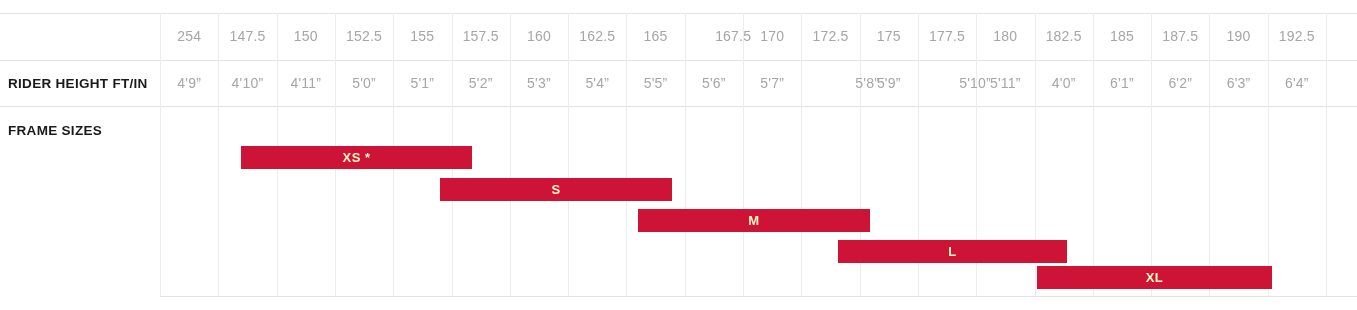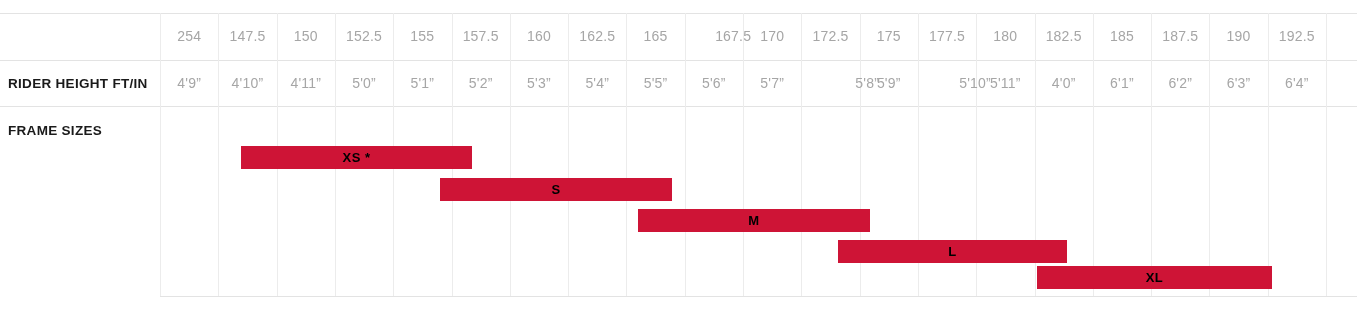--- a/index.html
+++ b/index.html
@@ -59,21 +59,21 @@
     position: absolute;
     height: 23px;
     background: #CE1436;
     display: flex;
     align-items: center;
     justify-content: center;
   }
   .bar-label {
     font-size: 13px;
     font-weight: 700;
-    color: #000000;
+    color: #fef9c3;
     letter-spacing: 0.5px;
     line-height: 1;
   }
 
   
   .note {
     position: absolute;
     left: 8px;
     font-size: 13px;
     line-height: 22px;

